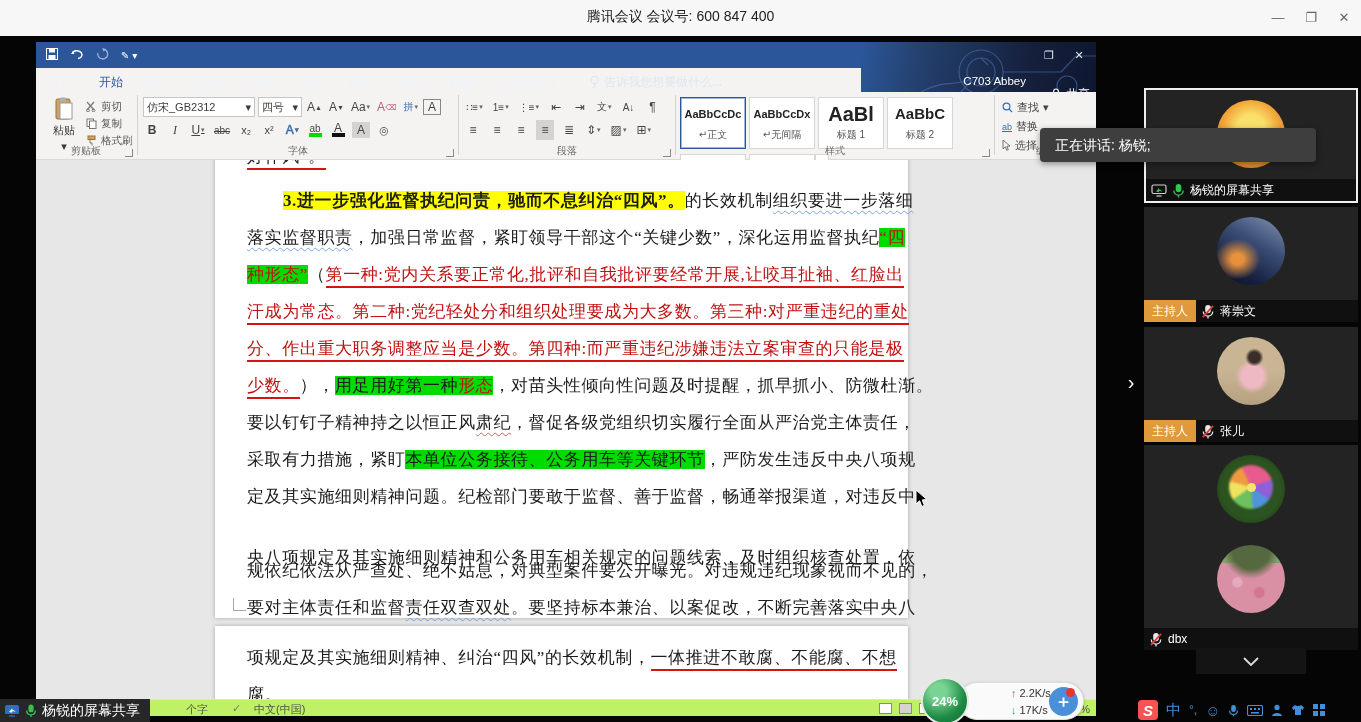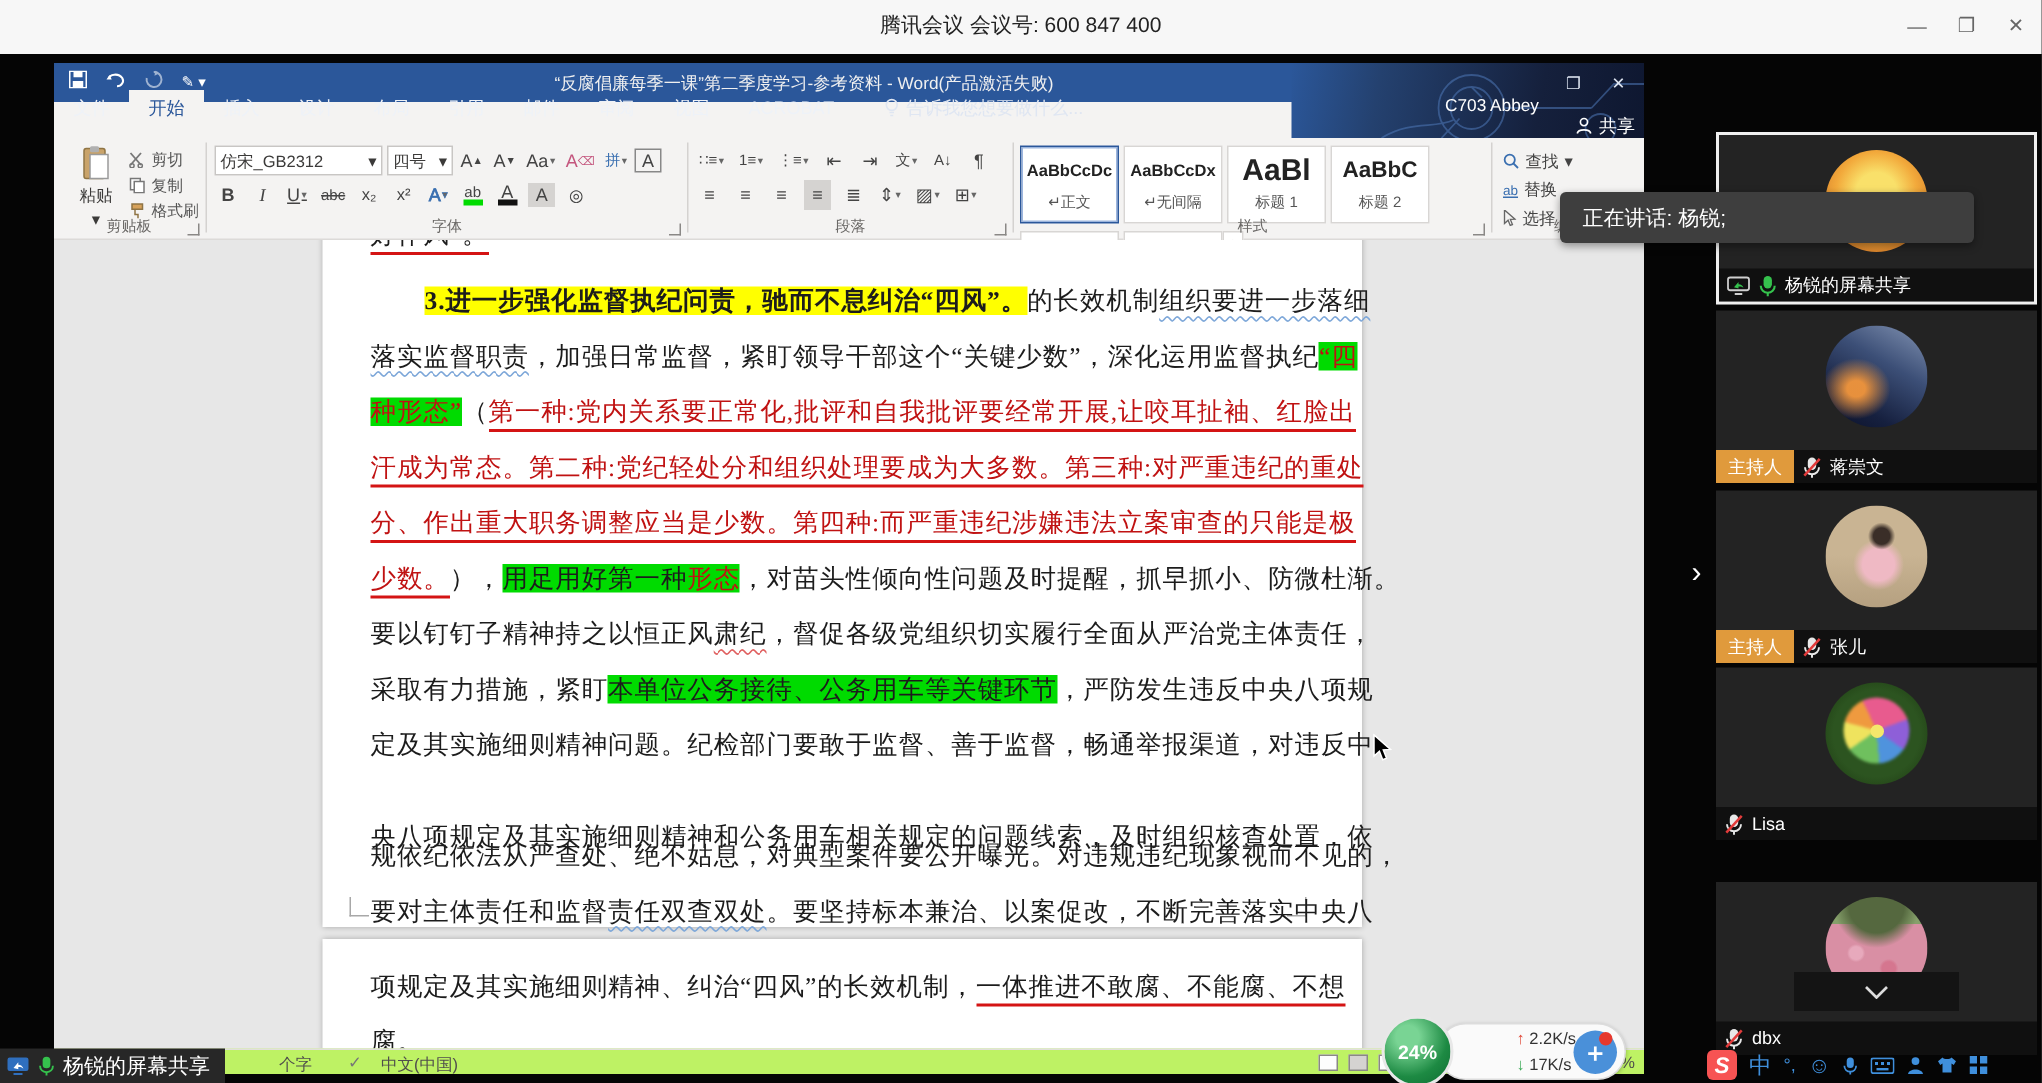--- a/index.html
+++ b/index.html
@@ -19,21 +19,21 @@
   #word { position:absolute; left:36px; top:42px; width:1060px; height:674px; background:#f4f3f2; overflow:hidden; }
   #wtitlebar { position:absolute; left:0; top:0; width:100%; height:26px; background:#2b579a; color:#fff; }
   #qat { position:absolute; left:10px; top:4px; display:flex; gap:12px; align-items:center; }
   #wtitle-text { position:absolute; left:200px; right:260px; top:6px; text-align:center; font-size:11.5px; color:#f0f0f0;
     white-space:nowrap; overflow:hidden; }
   #wdeco { position:absolute; right:0; top:0; width:235px; height:50px;
     background:linear-gradient(100deg,#2b579a 0%,#24416f 25%,#15203c 70%,#0e1730 100%); }
   .wctrl { position:absolute; top:4px; width:26px; height:18px; color:#dfe6f2; font-size:11px;
     display:flex; align-items:center; justify-content:center; cursor:pointer; }
 
-  #wtabs { position:absolute; left:0; top:18px; width:100%; height:24px; }
+  #wtabs { position:absolute; left:0; top:28px; width:100%; height:24px; }
   .wtab { float:left; height:24px; padding:0 13px; font-size:12px; color:#eef2f8; line-height:24px; cursor:pointer; }
   .wtab.active { background:#f4f3f2; color:#2b579a; }
   #tellme { float:left; height:24px; line-height:24px; color:#dfe6f2; font-size:12px; padding-left:20px; cursor:text; }
   #account { position:absolute; right:70px; top:5px; font-size:11.5px; color:#fff; }
   #share-btn { position:absolute; right:6px; top:2px; height:20px; display:flex; gap:4px; align-items:center;
     color:#fff; font-size:12px; cursor:pointer;margin-top:12px; }
 
   
   #ribbon { position:absolute; left:0; top:50px; width:100%; height:68px; background:#f4f3f2; border-bottom:1px solid #dcdad8; font-size:10.5px; color:#3b3a39; }
   .rgroup { position:absolute; top:0; height:68px; }
@@ -167,21 +167,20 @@
       <span><svg width="14" height="12" viewBox="0 0 14 12">
             <path d="M3 3 L1 6 L4.5 6 Z" fill="#fff"></path>
             <path d="M2.5 5.5 C3 2.5 9 1.5 11.5 5 C13 7.5 11 10.5 8 10.5" fill="none" stroke="#fff" stroke-width="1.4"></path>
           </svg></span>
       <span style="opacity:.55"><svg width="13" height="12" viewBox="0 0 13 12">
             <path d="M6.5 1 A5 5 0 1 1 1.8 5" fill="none" stroke="#fff" stroke-width="1.3"></path>
             <path d="M7.5 0 L10 2 L7 3.5 Z" fill="#fff"></path>
           </svg></span>
       <span style="color:#fff;font-size:10px">✎ ▾</span>
     </div>
-    <div id="wtitle-text">“反腐倡廉每季一课”第二季度学习-参考资料 - Word(产品激活失败)</div>
     <div id="wdeco">
       <svg width="235" height="50" style="position:absolute;left:0;top:0">
         <g stroke="#4f79b8" stroke-width="1.2" fill="none" opacity="0.55">
           <circle cx="120" cy="30" r="14"></circle>
             <circle cx="120" cy="30" r="22"></circle>
           <path d="M120 16 L127 23 M112 37 L100 50"></path>
           <path d="M142 30 H200 M200 30 L215 14 H235"></path>
           <path d="M60 50 C80 38 95 44 108 38"></path>
           <circle cx="206" cy="44" r="10"></circle>
         </g>
@@ -487,21 +486,21 @@
       <div class="namebar">
         <svg width="14" height="15" viewBox="0 0 15 16">
           <rect x="4.5" y="1" width="6" height="9" rx="3" fill="#e8e8e8"></rect>
           <path d="M2.5 8 c0 3 2.2 5 5 5 s5 -2 5 -5" fill="none" stroke="#e8e8e8" stroke-width="1.4"></path>
           <line x1="7.5" y1="13" x2="7.5" y2="15.5" stroke="#e8e8e8" stroke-width="1.4"></line>
           <line x1="2" y1="14" x2="13" y2="2" stroke="#e23b3b" stroke-width="1.8"></line>
         </svg>
         <span class="pname">Lisa</span>
       </div>
     </div>
-    <div class="tile" style="top: 588px; padding-left: 17px;">
+    <div class="tile" style="top: 535px; padding-left: 17px;">
       <div class="avatar av-garden"></div>
       <div class="namebar">
         <svg width="14" height="15" viewBox="0 0 15 16">
           <rect x="4.5" y="1" width="6" height="9" rx="3" fill="#e8e8e8"></rect>
           <path d="M2.5 8 c0 3 2.2 5 5 5 s5 -2 5 -5" fill="none" stroke="#e8e8e8" stroke-width="1.4"></path>
           <line x1="7.5" y1="13" x2="7.5" y2="15.5" stroke="#e8e8e8" stroke-width="1.4"></line>
           <line x1="2" y1="14" x2="13" y2="2" stroke="#e23b3b" stroke-width="1.8"></line>
         </svg>
         <span class="pname">dbx</span>
       </div>

